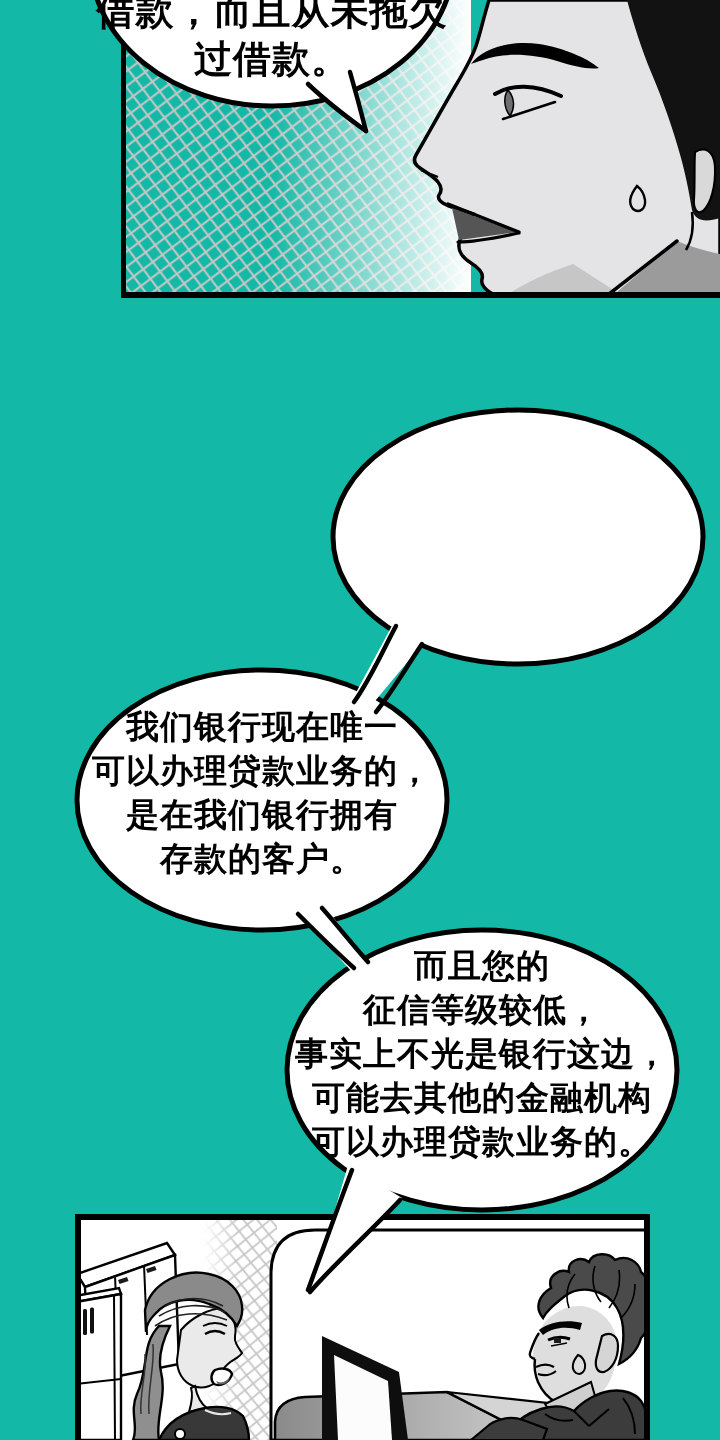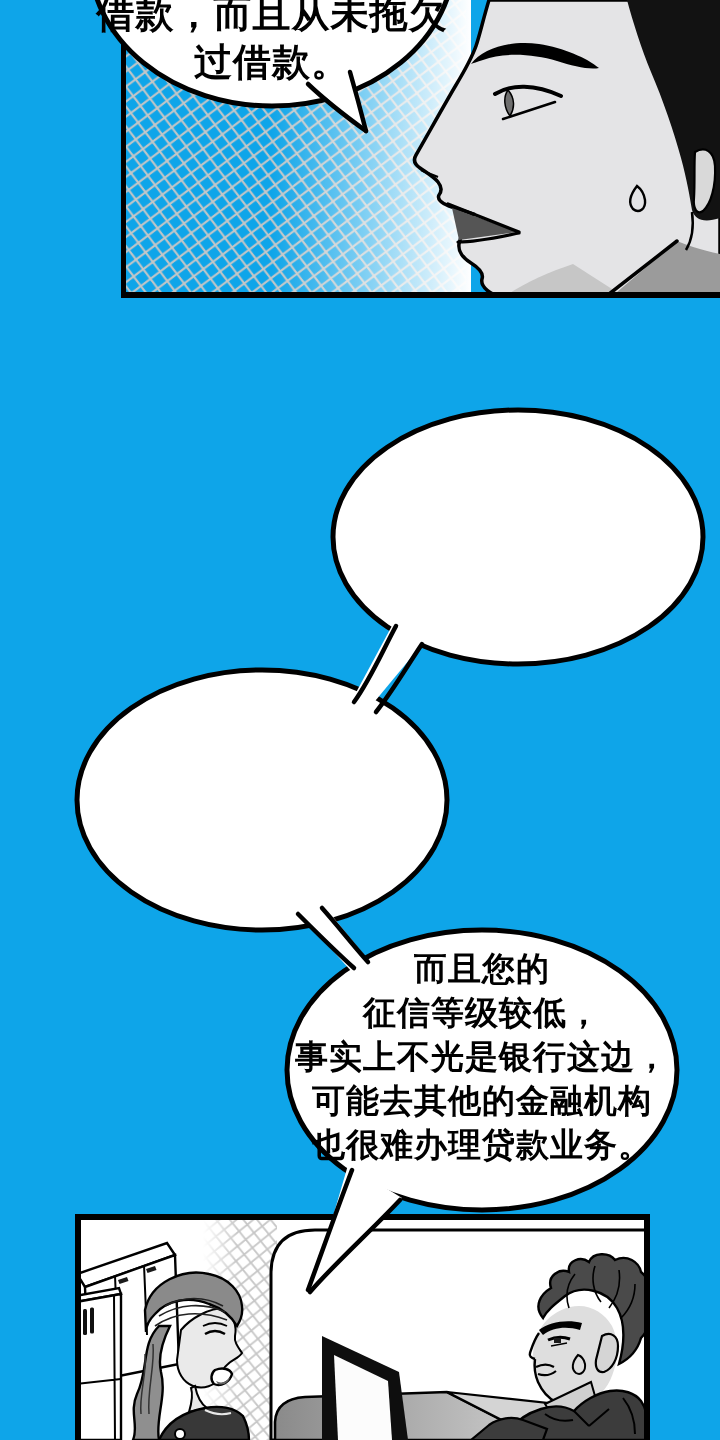--- a/index.html
+++ b/index.html
@@ -1,17 +1,17 @@
 <!DOCTYPE html>
 <html><head>
 <meta charset="utf-8">
 <style>
   html,body{margin:0;padding:0;background:#fff;}
-  .page{position:relative;width:720px;height:1440px;overflow:hidden;background:#0ea5e9;
-        font-family:Liberation Sans, sans-serif;}
+  .page{position:relative;width:720px;height:1440px;overflow:hidden;background:#14b8a6;
+        font-family:Liberation Mono, monospace;}
   .panel{position:absolute;}
   .panel svg{display:block;}
   .bubble-layer{position:absolute;left:0;top:0;width:720px;height:1440px;pointer-events:none;}
   .btext{position:absolute;color:#000;font-weight:700;text-align:center;white-space:pre-line;
          letter-spacing:1px;}
   #bt0{left:92px;top:-10px;width:360px;font-size:38px;line-height:48px;}
   #bt1{left:332px;top:444px;width:372px;font-size:33px;line-height:43px;}
   #bt2{left:76px;top:708px;width:372px;font-size:33px;line-height:44px;}
   #bt3{left:282px;top:947px;width:400px;font-size:33px;line-height:44px;}
 </style>
@@ -170,19 +170,23 @@
       <path d="M422,644 C406,668 392,692 376,712"></path>
       <path d="M298,914 C316,932 334,950 354,968"></path>
       <path d="M322,908 C338,926 352,944 368,962"></path>
       <path d="M352,1170 C336,1212 322,1252 308,1290"></path>
       <path d="M400,1200 C370,1232 336,1262 310,1292"></path>
     </g>
   </svg>
 
   <div class="btext" id="bt0">借款，而且从未拖欠
 过借款。</div>
+  <div class="btext" id="bt2">我们银行现在唯一
+可以办理贷款业务的，
+是在我们银行拥有
+存款的客户。</div>
   <div class="btext" id="bt3">而且您的
 征信等级较低，
 事实上不光是银行这边，
 可能去其他的金融机构
-也很难办理贷款业务。</div>
+可以办理贷款业务的。</div>
 
 </div>
 
 </body></html>

